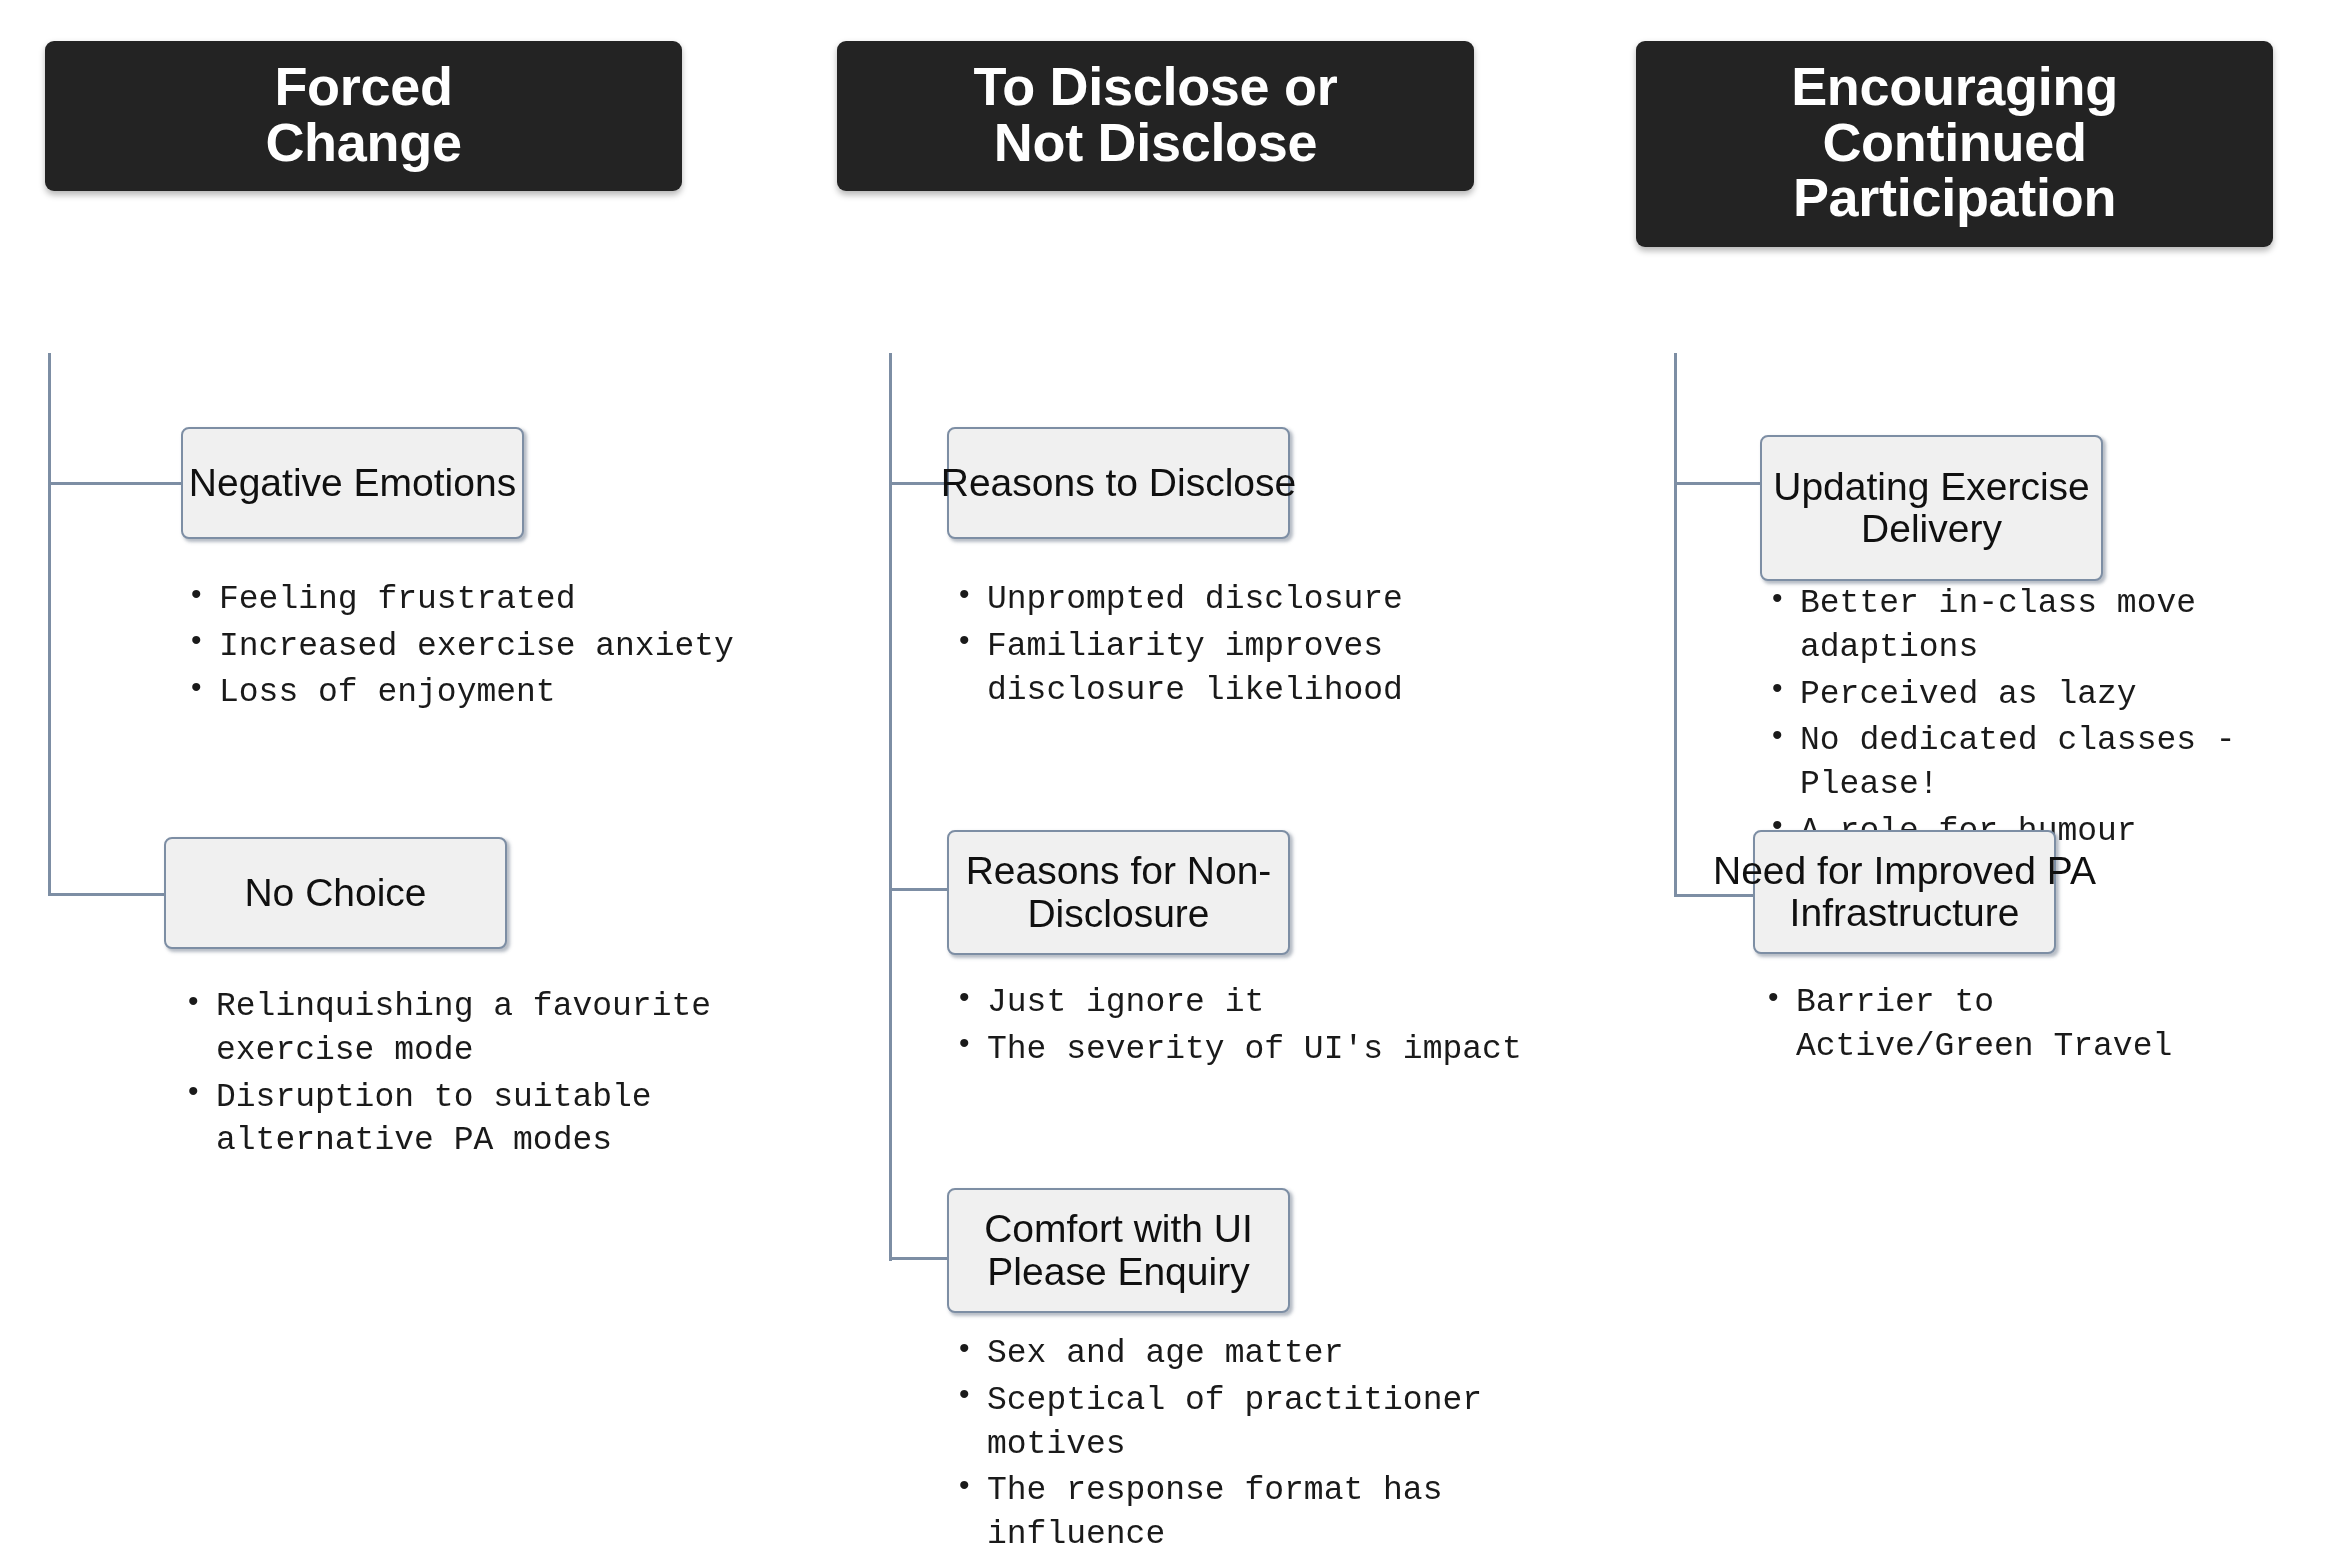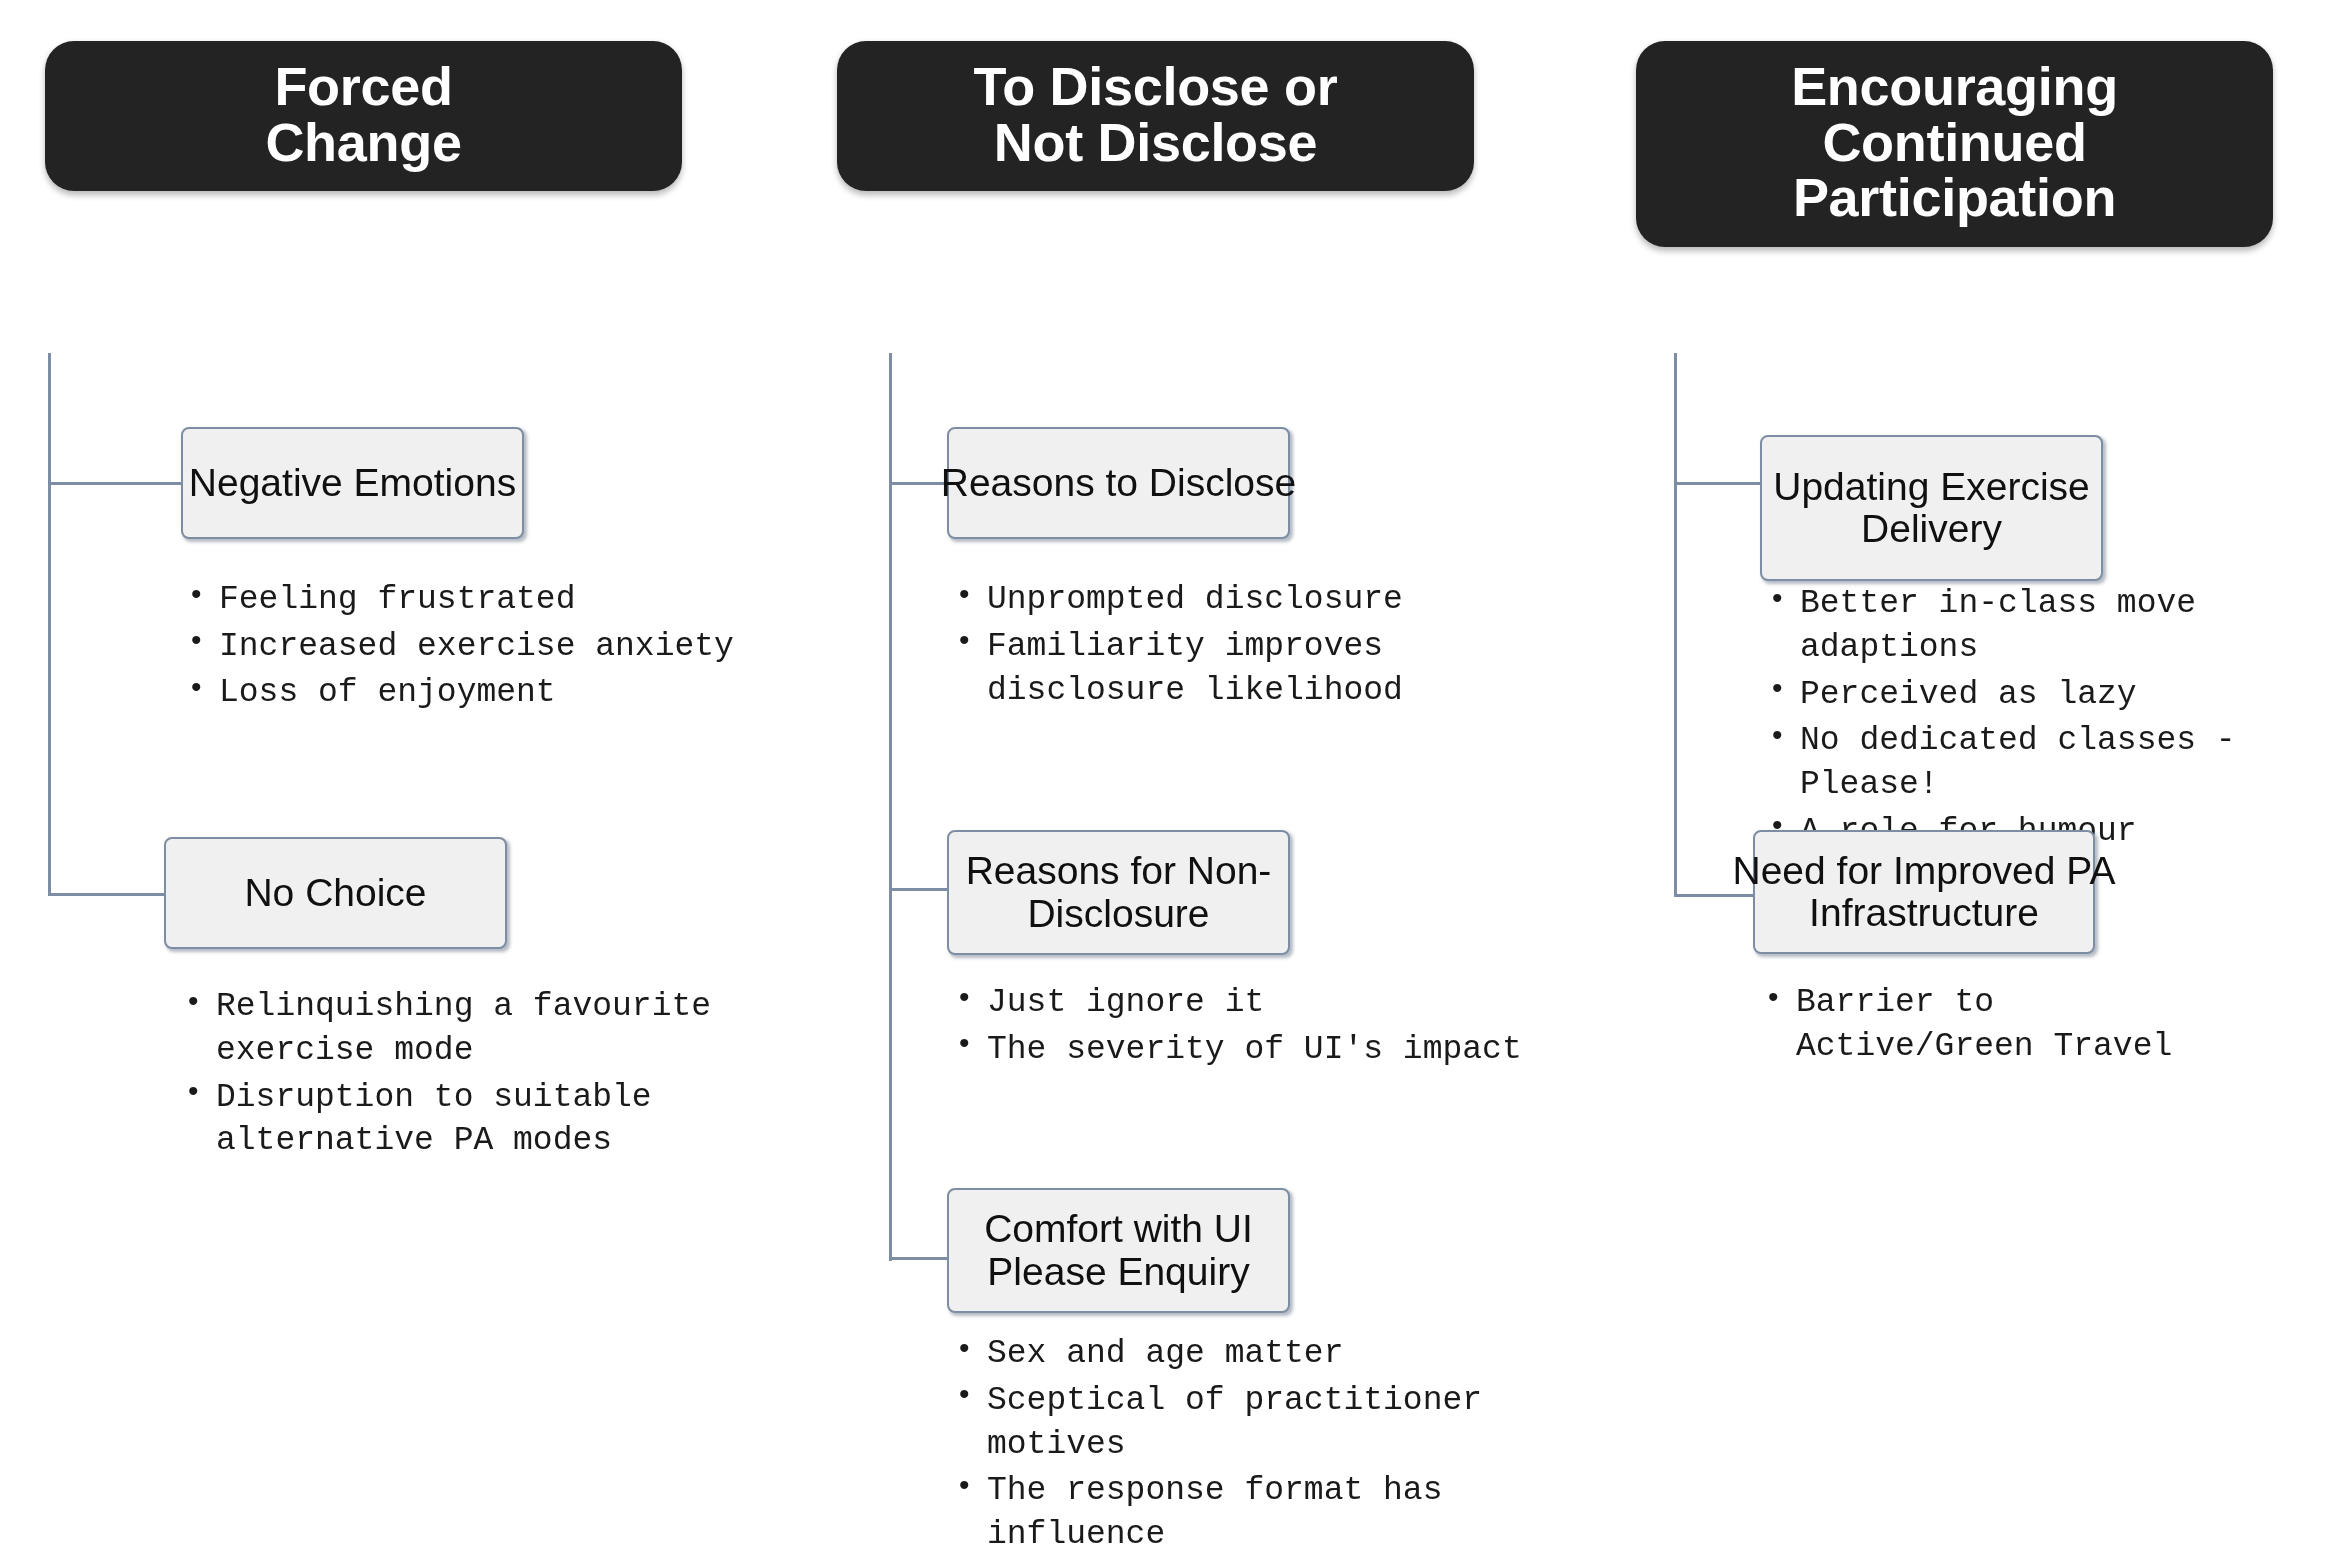--- a/index.html
+++ b/index.html
@@ -33,21 +33,21 @@
 
   
   .theme-box {
     position: absolute;
     left: 45px;
     top: 41px;
     width: 637px;
     box-sizing: border-box;
     background: #232323;
     color: #ffffff;
-    border-radius: 29px;
+    border-radius: 9px;
     padding: 18px 20.7px 20.7px 20.7px;
     text-align: center;
     font-size: 54px;
     line-height: 1.03;
     font-weight: 700;
     letter-spacing: -0.3px;
     box-shadow: 0 3.4px 6.2px rgba(0,0,0,0.28);
   }
   .theme-box .tline { display: block; white-space: nowrap; }
 
@@ -195,21 +195,21 @@
           <span class="nline">Updating Exercise</span>
           <span class="nline">Delivery</span>
         </div>
       </div>
       <ul class="bullets" style="left: 169px; top: 582px; width: 620px;">
         <li>Better in-class move adaptions</li>
         <li>Perceived as lazy</li>
         <li>No dedicated classes - Please!</li>
         <li>A role for humour</li>
       </ul>
-      <div class="node" style="left: 162px; top: 830px; width: 342px; height: 124px;">
+      <div class="node" style="left: 162px; top: 830px; width: 303px; height: 124px;">
         <div>
           <span class="nline">Need for Improved PA</span>
           <span class="nline">Infrastructure</span>
         </div>
       </div>
       <ul class="bullets" style="left: 165px; top: 981px; width: 441px;">
         <li>Barrier to Active/Green Travel</li>
       </ul>
     </div>
   </div>

